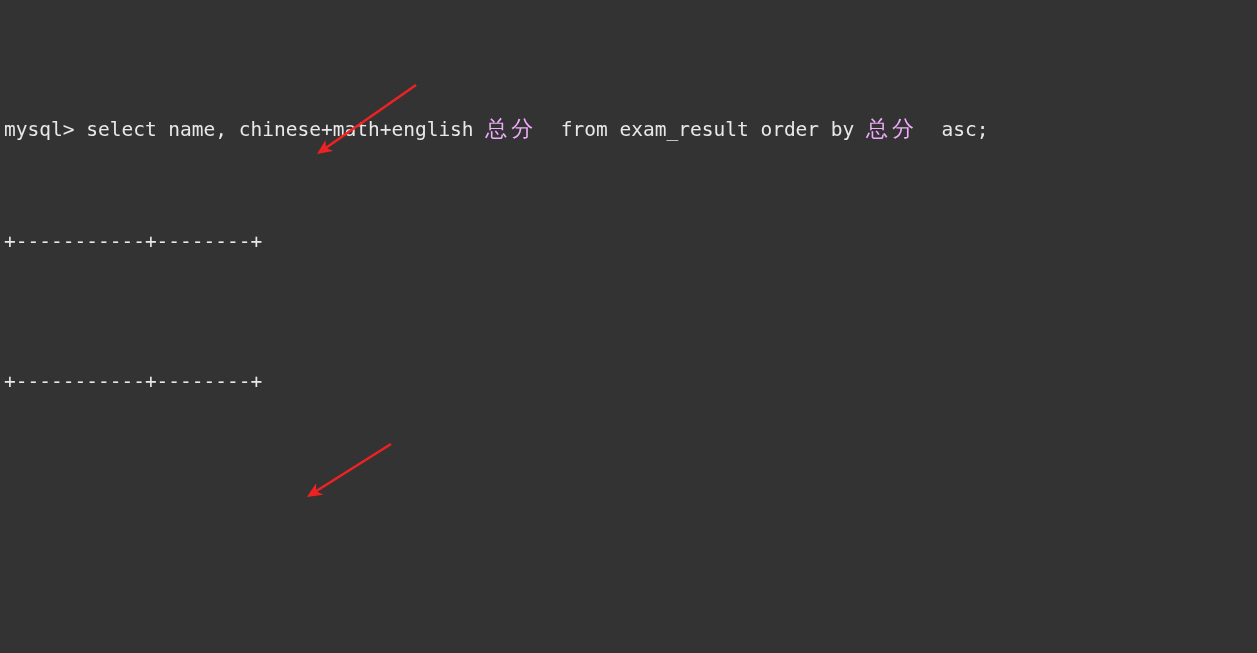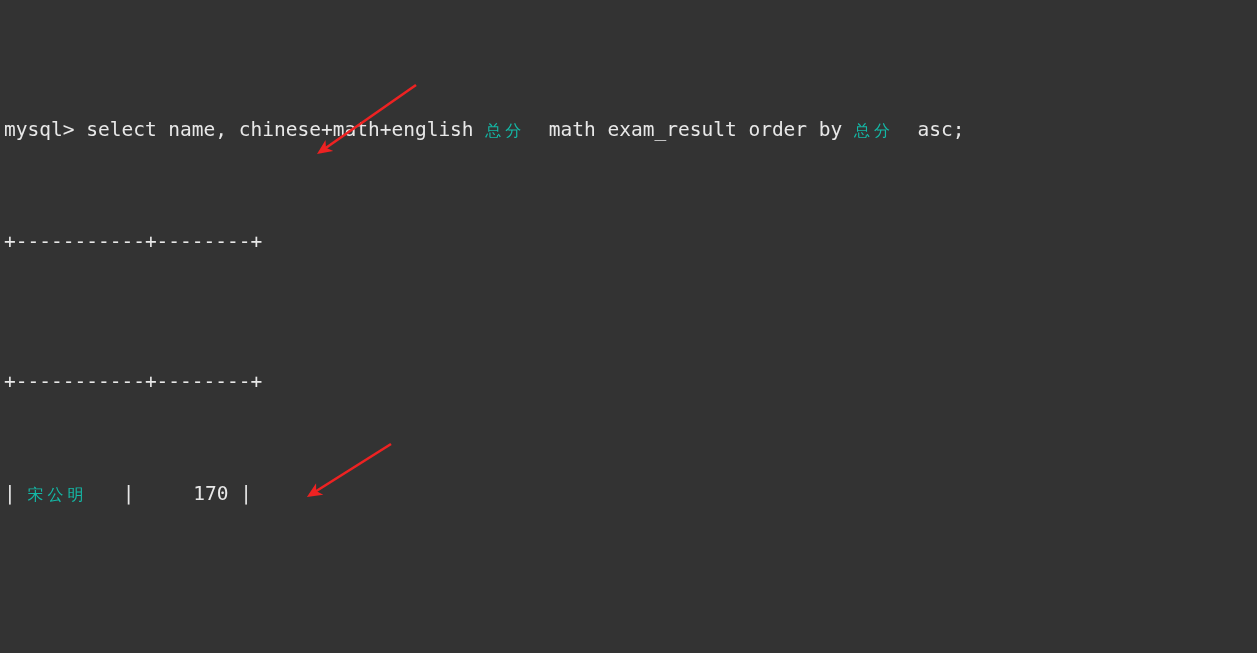--- a/index.html
+++ b/index.html
@@ -28,51 +28,50 @@
     white-space: pre;
     letter-spacing: 0px;
   }
   .line {
     height: 28px;
     white-space: pre;
     display: block;
   }
   
   .cjk {
-    font-family: Liberation Serif, serif;
-    font-size: 16px;
+    font-family: Liberation Mono, monospace;
+    font-size: 22px;
     letter-spacing: 4px;
-    color: #14b8a6;
+    color: #f0abfc;
   }
   .rule {
     color: #e8e8e8;
   }
   .arrow-layer {
     position: absolute;
     left: 0;
     top: 0;
     width: 1257px;
     height: 653px;
     pointer-events: none;
   }
 </style>
 </head>
 <body>
 
 <div id="terminal">
 
   
-  <div class="line"><span>mysql&gt; select name, chinese+math+english </span><span class="cjk">总分</span><span>  math exam_result order by </span><span class="cjk">总分</span><span>  asc;</span></div>
+  <div class="line"><span>mysql&gt; select name, chinese+math+english </span><span class="cjk">总分</span><span>  from exam_result order by </span><span class="cjk">总分</span><span>  asc;</span></div>
 
   <div class="line rule">+-----------+--------+</div>
 
 
   <div class="line rule">+-----------+--------+</div>
 
-  <div class="line"><span>| </span><span class="cjk">宋公明</span><span></span><span>   |     </span><span>170</span><span> |</span></div>
 
   
 
   
 
   
 
   
 
   

